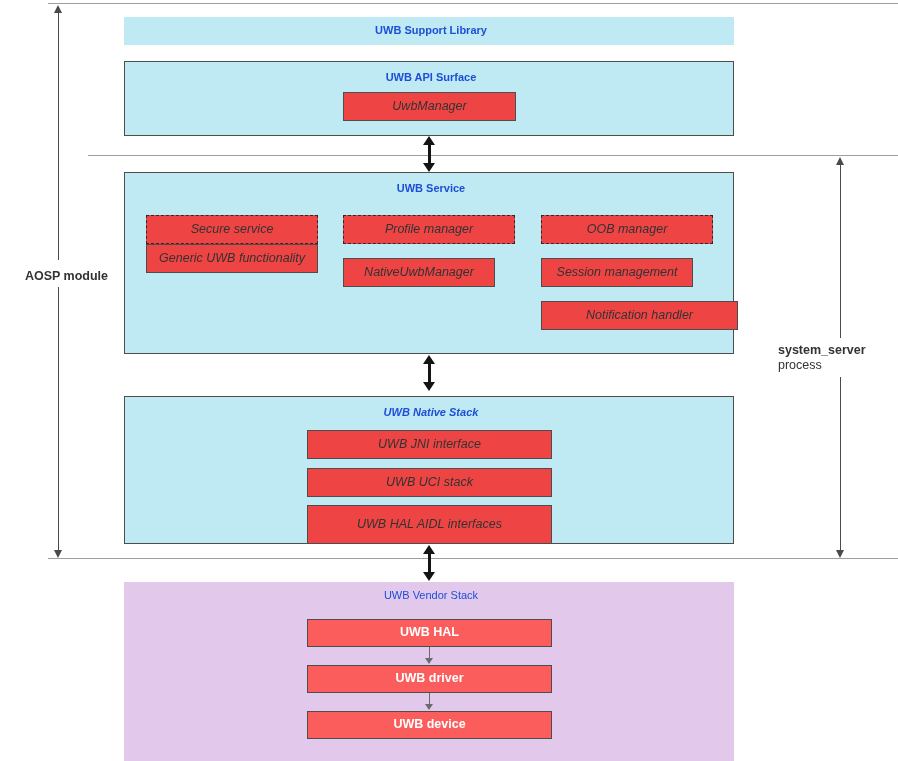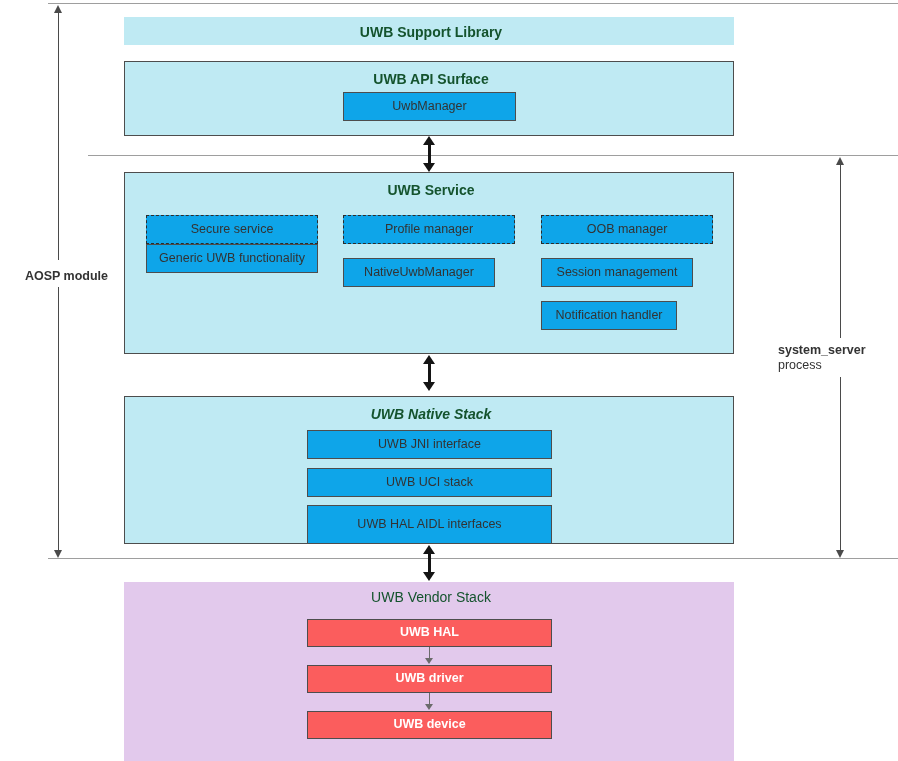--- a/index.html
+++ b/index.html
@@ -67,41 +67,42 @@
     border: 1px solid #4d4d4d;
   }
   .layer.purple {
     background: #e2c9ec;
   }
   .layer-title {
     position: absolute;
     left: 4px;
     right: 0;
     text-align: center;
-    font-size: 14px;
+    font-size: 11px;
     font-weight: bold;
-    color: #14532d;
+    color: #1d4ed8;
   }
   .layer-title.regular { font-weight: normal; }
 
   
   .node {
     position: absolute;
     box-sizing: border-box;
     display: flex;
     align-items: center;
     justify-content: center;
     font-size: 12.5px;
     color: #333333;
     text-align: center;
     line-height: 1.1;
   }
   .node.green {
-    background: #0ea5e9;
+    background: #ef4444;
     border: 1px solid #4d4d4d;
+    font-style: italic;
   }
   .node.green.dashed {
     border: 1.5px dashed #2b2b2b;
   }
   .node.red {
     background: #fb5d5d;
     border: 1px solid #4d4d4d;
     color: #ffffff;
     font-weight: bold;
   }
@@ -195,21 +196,21 @@
   <div class="node green" style="left:146px; top:244px; width:172px; height:29px;">
     <span>Generic UWB functionality</span>
   </div>
   <div class="node green" style="left:343px; top:258px; width:152px; height:29px;">
     <span>NativeUwbManager</span>
   </div>
   <div class="node green" style="left:541px; top:258px; width:152px; height:29px;">
     <span>Session management</span>
   </div>
 
-  <div class="node green" style="left:541px; top:301px; width:136px; height:29px;">
+  <div class="node green" style="left:541px; top:301px; width:197px; height:29px;">
     <span>Notification handler</span>
   </div>
 
   <div class="dbl-head up" style="left:423px; top:355px;"></div>
   <div class="dbl-arrow" style="left:427.5px; top:362px; height:21px;"></div>
   <div class="dbl-head down" style="left:423px; top:382px;"></div>
 
   <div class="layer cyan bordered" style="left:124px; top:396px; width:610px; height:148px;">
     <div class="layer-title" style="top:9px;font-style:italic;">UWB Native Stack</div>
   </div>

